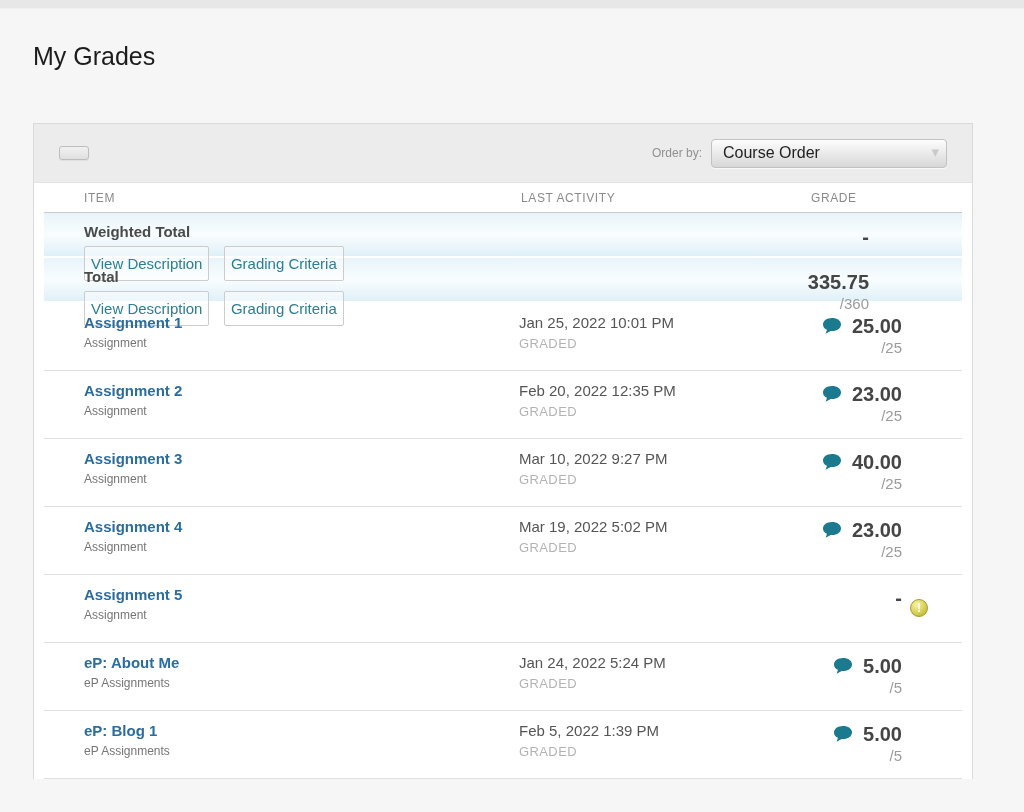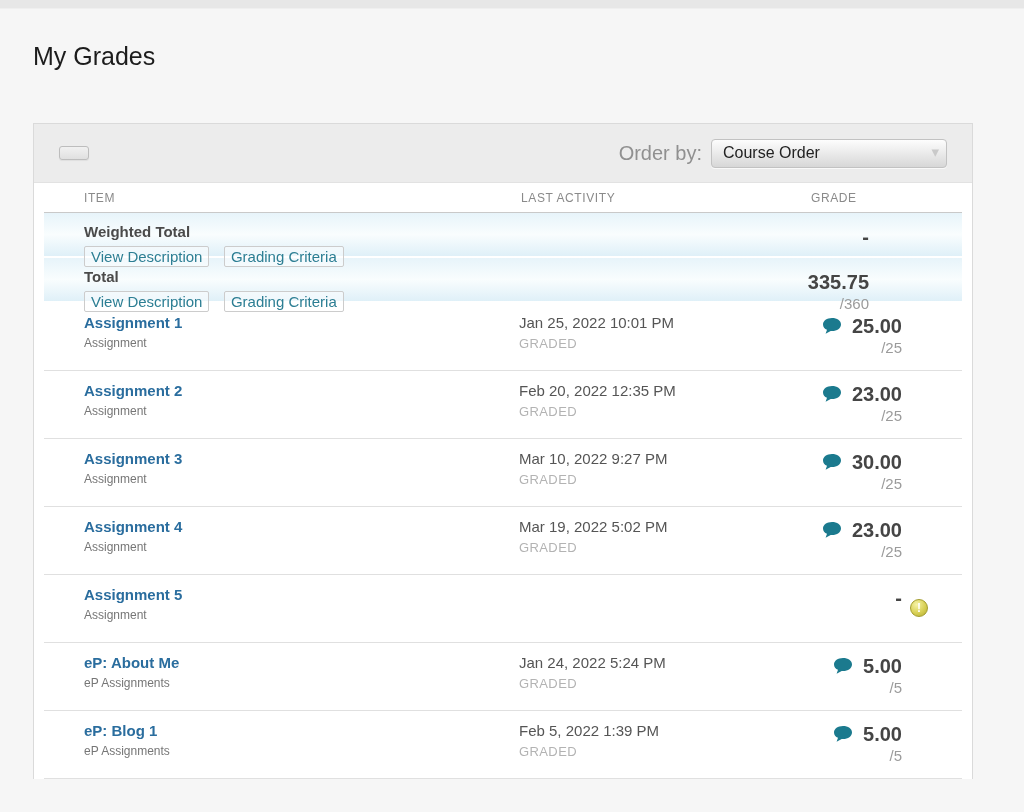--- a/index.html
+++ b/index.html
@@ -27,21 +27,21 @@
     font-family: inherit; font-size: 16px; color: #555;
     background: none; border: 1px solid transparent; border-radius: 3px;
     padding: 6px 14px; margin-right: 20px; cursor: pointer;
   }
   .tab.selected {
     background: linear-gradient(#f1f1f1, #e0e0e0);
     border-color: #bdbdbd; color: #333;
     box-shadow: 0 1px 1px rgba(0,0,0,0.06);
   }
   .orderby { margin-left: auto; display: flex; align-items: center; }
-  .orderby-label { color: #909090; font-size: 20px; margin-right: 9px; }
+  .orderby-label { color: #909090; font-size: 12px; margin-right: 9px; }
   .select {
     position: relative; width: 236px; height: 29px;
     background: linear-gradient(#fdfdfd, #d7d7d7);
     border: 1px solid #c2c2c2; border-radius: 4px;
     display: flex; align-items: center; padding: 0 11px;
     font-size: 16px; color: #222; cursor: pointer;
     box-shadow: 0 1px 0 rgba(255,255,255,0.7);
   }
   .select .chevron {
     position: absolute; right: 7px; top: 4px;
@@ -62,21 +62,21 @@
   
   .summary-wrap { padding: 0 10px; }
   .summary-row {
     height: 43px; margin-bottom: 2px; display: flex; padding-top: 10px;
     background: linear-gradient(180deg, #e7f4fa 0%, #f9fdfe 50%, #dff0f8 100%);
   }
   .summary-item { flex: 1; padding-left: 40px; }
   .summary-title { font-weight: bold; font-size: 15px; color: #4a4a4a; margin-bottom: 6px; }
   .criteria-btn {
     display: inline-block; border: 1px solid #ccc; border-radius: 2px;
-    padding: 1px 6px; margin-right: 10px;
+    padding: 8px 6px; margin-right: 10px;
     color: #2c7e93; font-size: 15px; text-decoration: none;
     background: rgba(255,255,255,0.45); cursor: pointer;
   }
   .summary-grade { width: 97px; margin-right: 93px; text-align: right; padding-top: 2px; }
 
   .grade-value { font-size: 20px; font-weight: bold; color: #454545; line-height: 24px; }
   .grade-max { font-size: 15px; color: #9b9b9b; margin-top: 1px; }
 
   
   .grade-row { height: 68px; display: flex; padding-top: 11px; position: relative; }
@@ -219,21 +219,21 @@
       <div class="row-date">Mar 10, 2022 9:27 PM</div>
       <div class="row-status">GRADED</div>
     </div>
     <div class="row-grade">
       <div class="grade-line">
         <span class="comment-icon">
           <svg width="20" height="18" viewBox="0 0 20 18">
             <path fill="#1b7a8e" d="M10 1C4.9 1 1 3.8 1 7.4c0 2.3 1.6 4.3 4 5.4L3.6 16.8l5.1-2.9c.4.1.9.1 1.3.1 5.1 0 9-2.9 9-6.6S15.1 1 10 1z"></path>
           </svg>
         </span>
-        <span class="grade-value">30.00</span>
+        <span class="grade-value">40.00</span>
       </div>
       <div class="grade-max">/25</div>
 
     </div>
   </div>
       <div class="grade-row">
     <div class="row-item">
       <a class="row-title">Assignment 4</a>
       <div class="row-subtitle">Assignment</div>
     </div>

